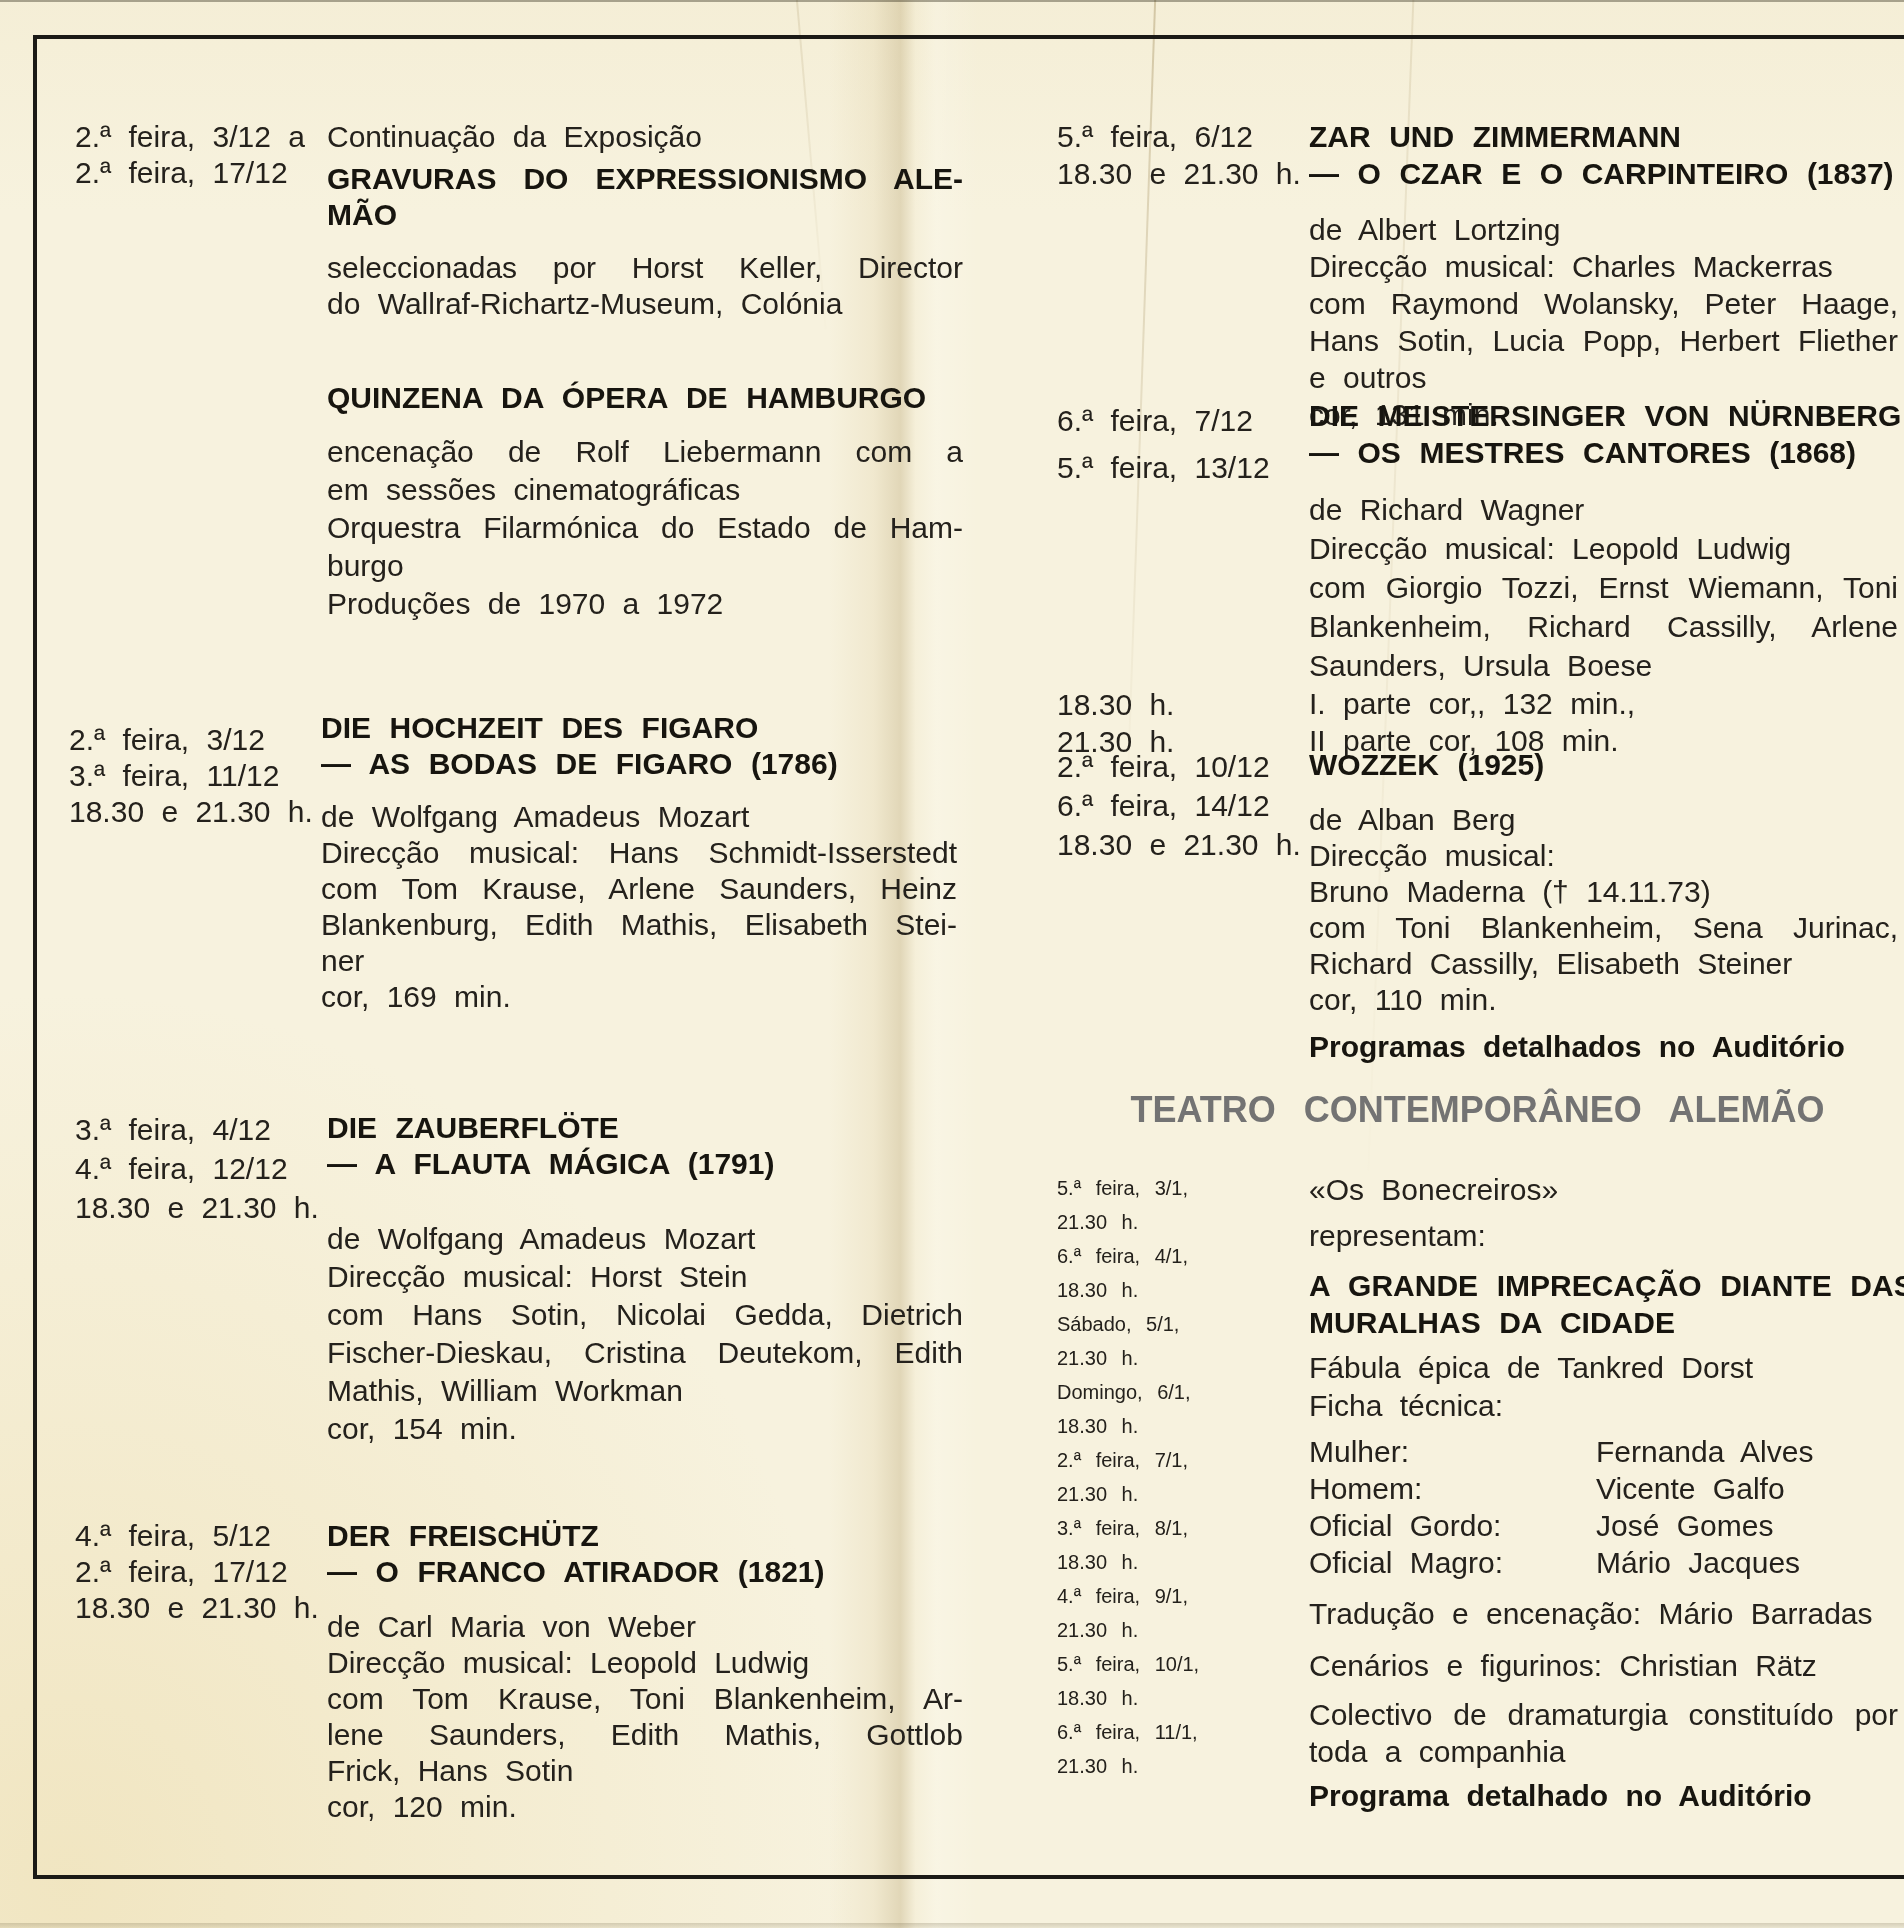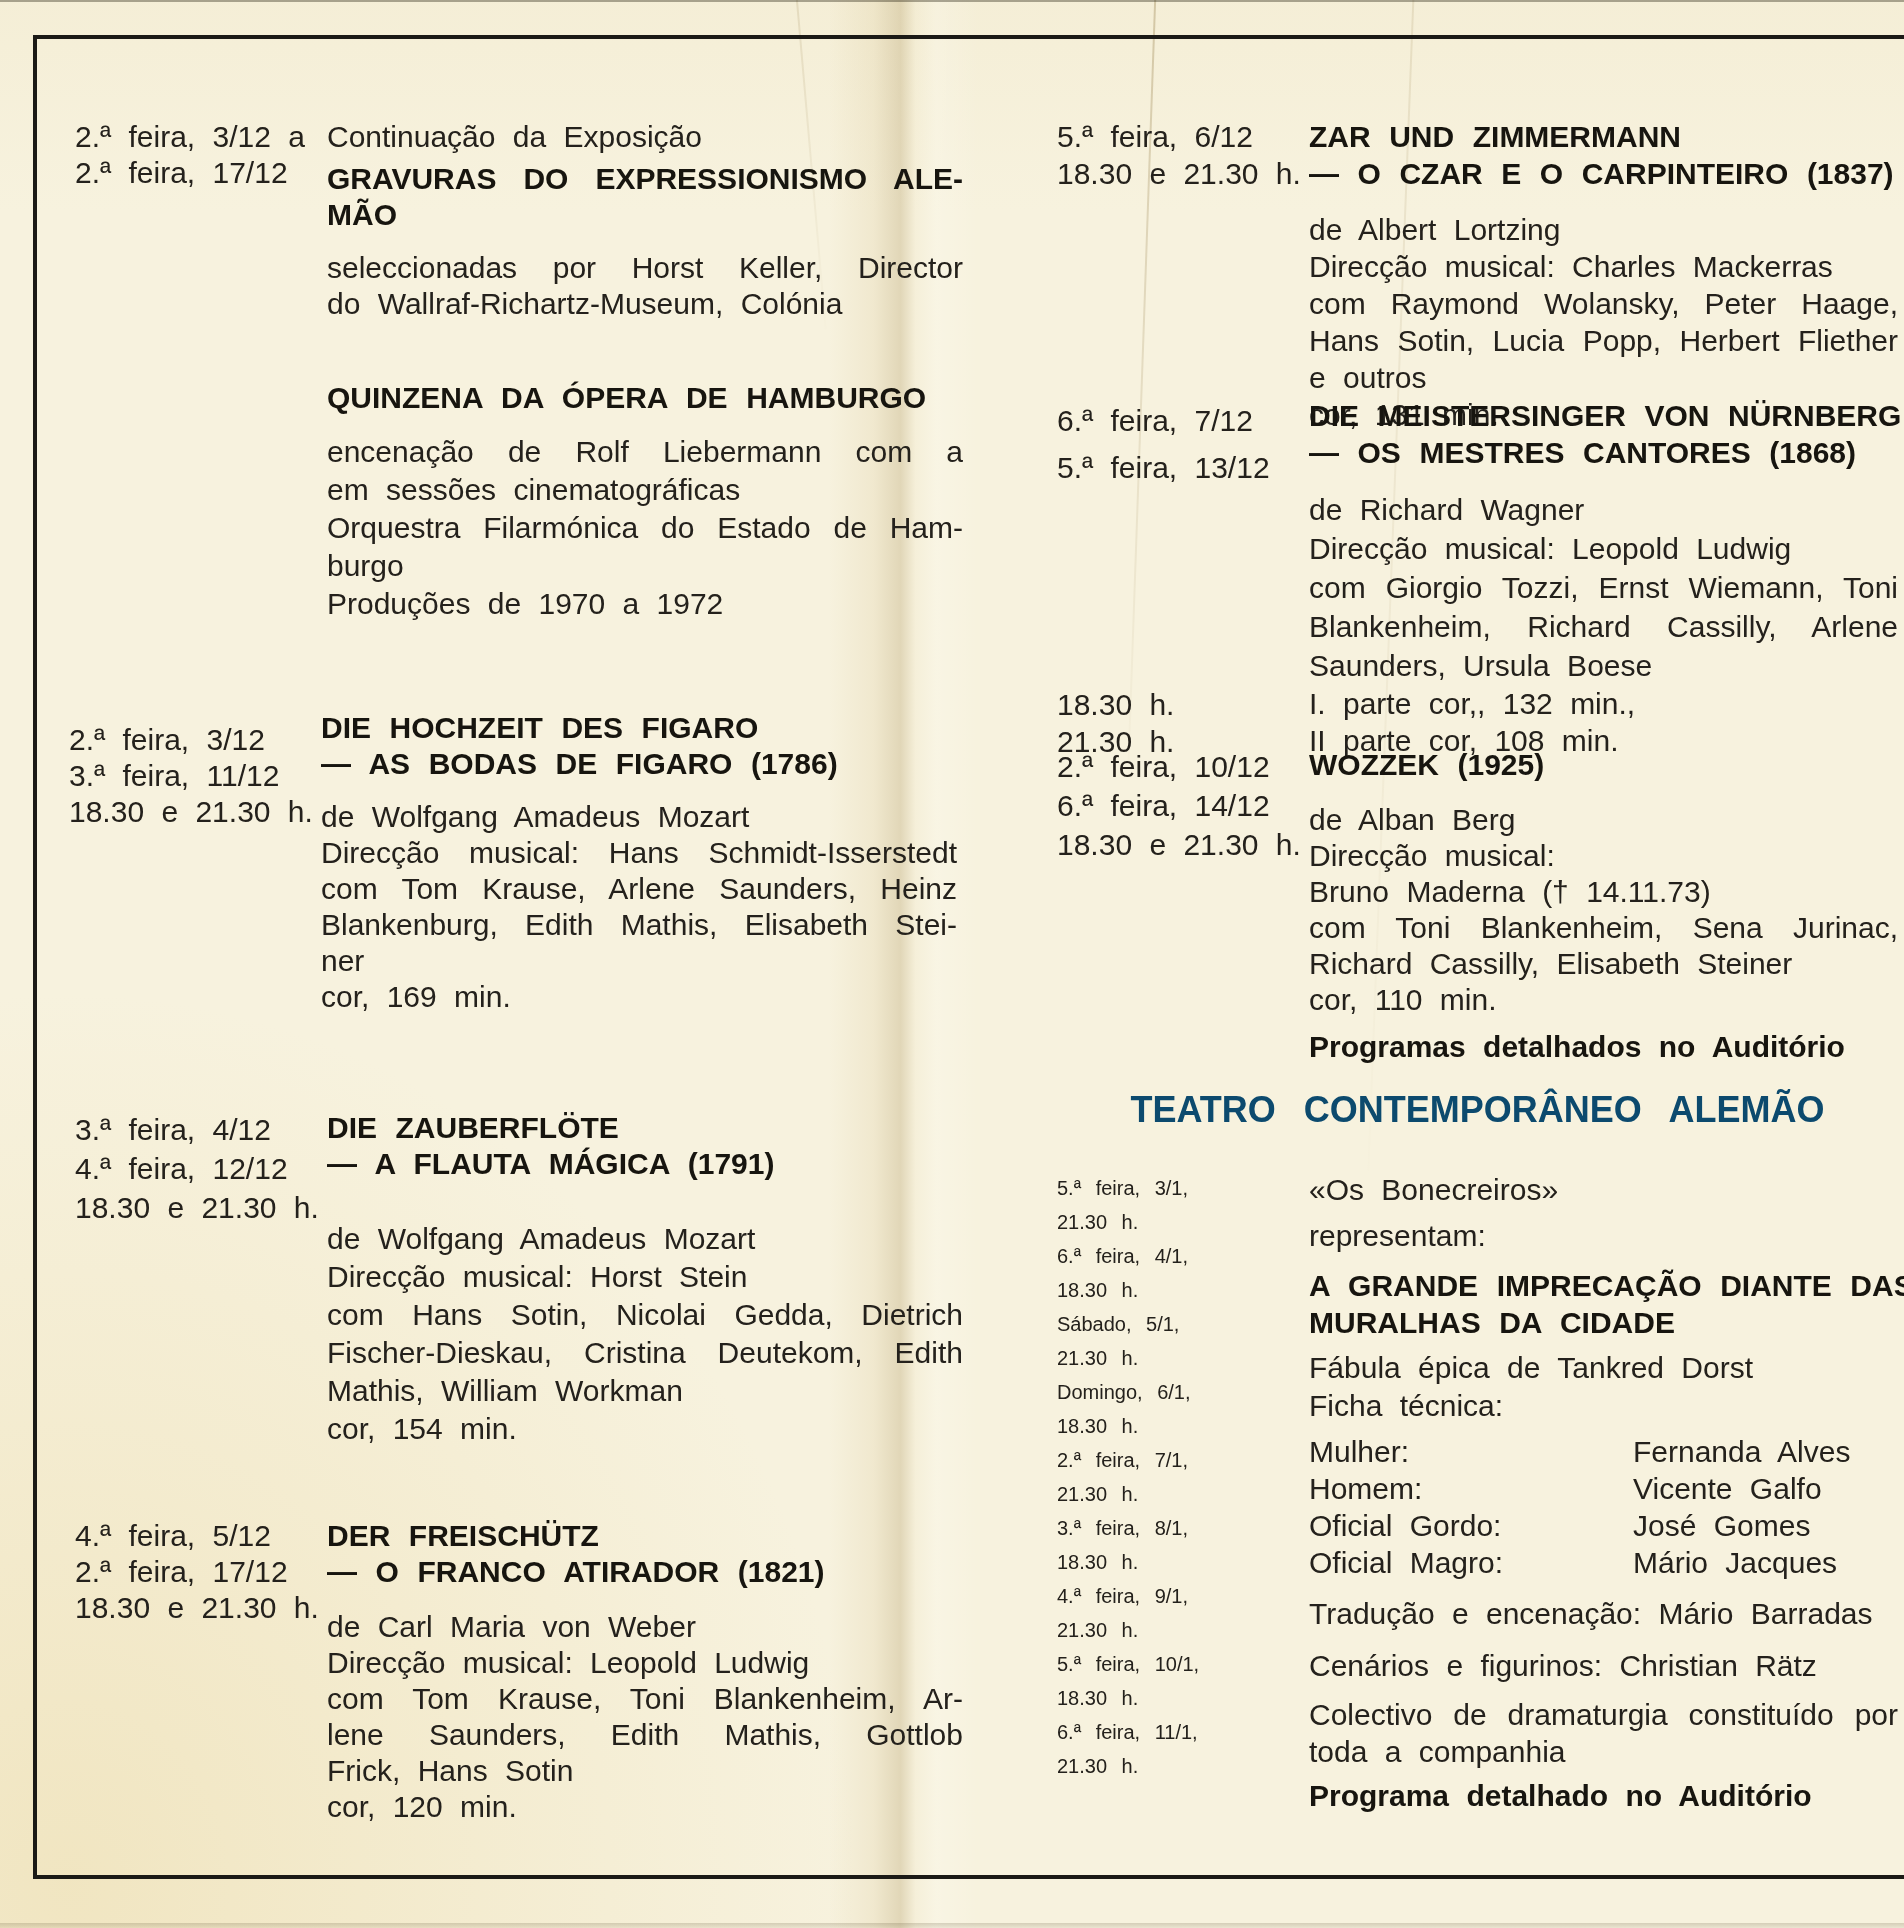--- a/index.html
+++ b/index.html
@@ -31,23 +31,23 @@
   .frame{position:absolute;left:33px;top:35px;width:1872px;height:1844px;box-sizing:border-box;
     border-left:4.7px solid #1b1a16;border-top:4.7px solid #1b1a16;border-bottom:4.7px solid #1b1a16;}
   
   .sec{position:absolute;display:flex;font-size:30px;line-height:36px;word-spacing:0.30em;}
   .dcol{flex:0 0 252px;width:252px;}
   .ccol{flex:1;min-width:0;}
   .line{display:block;white-space:nowrap;}
   .b{font-weight:700;color:#17150f;}
   .t{word-spacing:0.34em;}
   .j{text-align:justify;text-align-last:justify;text-justify:inter-word;}
-  .cast-row{display:flex;gap:37px;}
+  .cast-row{display:flex;}
   .cast-row .role{width:287px;flex:0 0 287px;}
-  .heading{position:absolute;font-size:36px;line-height:44px;font-weight:700;color:#0c4a6e;
+  .heading{position:absolute;font-size:36px;line-height:44px;font-weight:700;color:#737373;
     text-align:center;word-spacing:0.5em;}
 </style>
 </head>
 <body>
 
 <div class="page">
 
   <div class="tint tint-top"></div>
   <div class="tint tint-bl"></div>
   <div class="tint fold-band"></div>

